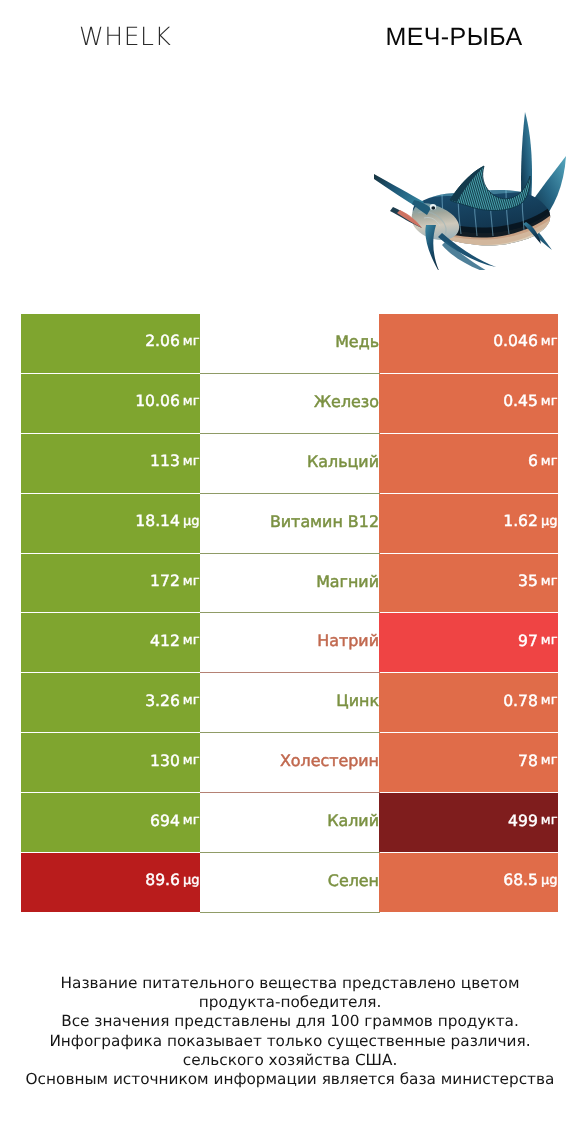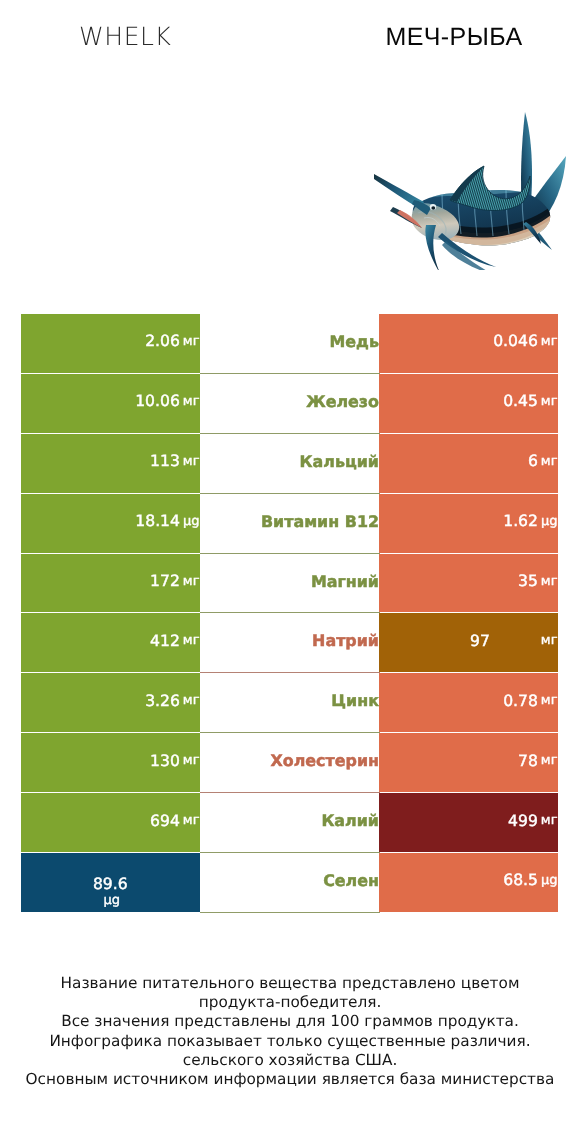--- a/index.html
+++ b/index.html
@@ -21,21 +21,21 @@
 
   
   .table{position:absolute;left:21px;top:314px;width:536.5px;}
   .row{position:relative;width:536.5px;height:59.9px;}
   .cell{position:absolute;top:0;height:58.9px;display:flex;align-items:center;justify-content:flex-end;box-sizing:border-box;padding-bottom:4px;}
   .cleft{left:0;width:178.5px;color:#fff;}
   .cmid{left:178.5px;width:179.5px;}
   .cright{left:358px;width:178.5px;color:#fff;}
   .val{font-family:"DejaVu Sans",sans-serif;font-size:15.6px;font-weight:400;-webkit-text-stroke:0.46px;letter-spacing:0px;}
   .unit{font-family:"DejaVu Sans",sans-serif;font-size:13px;font-weight:400;-webkit-text-stroke:0.42px;margin-left:3px;letter-spacing:0px;}
-  .lbl{font-family:"DejaVu Sans",sans-serif;font-size:15.9px;font-weight:700;-webkit-text-stroke:0.48px;letter-spacing:0px;}
+  .lbl{font-family:"DejaVu Sans",sans-serif;font-size:15.9px;font-weight:400;-webkit-text-stroke:0.48px;letter-spacing:0px;}
   .midline{position:absolute;height:1px;left:178.5px;width:180px;top:58.9px;}
 
   
   .footer{position:absolute;left:0;top:974px;width:580px;text-align:center;font-size:15.3px;line-height:19.2px;color:#161616;font-family:"DejaVu Sans",sans-serif;font-weight:400;}
 </style>
 </head>
 <body>
 
 <div class="page">
 
@@ -218,21 +218,21 @@
         <div class="midline" style="background: rgb(144, 156, 103);"></div>
       </div>
       <div class="row">
         <div class="cell cleft" style="background: rgb(127, 165, 47);">
           <span class="val">412</span>
           <span class="unit">мг</span>
         </div>
         <div class="cell cmid">
           <span class="lbl" style="color: rgb(193, 105, 79);">Натрий</span>
         </div>
-        <div class="cell cright" style="background: #a16207; gap: 48px;">
+        <div class="cell cright" style="background: #ef4444;">
           <span class="val">97</span>
           <span class="unit">мг</span>
         </div>
         <div class="midline" style="background: rgb(181, 130, 117);"></div>
       </div>
       <div class="row">
         <div class="cell cleft" style="background: rgb(127, 165, 47);">
           <span class="val">3.26</span>
           <span class="unit">мг</span>
         </div>
@@ -267,21 +267,21 @@
         <div class="cell cmid">
           <span class="lbl" style="color: rgb(123, 145, 66);">Калий</span>
         </div>
         <div class="cell cright" style="background: #7f1d1d;">
           <span class="val">499</span>
           <span class="unit">мг</span>
         </div>
         <div class="midline" style="background: rgb(144, 156, 103);"></div>
       </div>
       <div class="row">
-        <div class="cell cleft" style="background: #0c4a6e; flex-direction: column;">
+        <div class="cell cleft" style="background: #b91c1c;">
           <span class="val">89.6</span>
           <span class="unit">µg</span>
         </div>
         <div class="cell cmid">
           <span class="lbl" style="color: rgb(123, 145, 66);">Селен</span>
         </div>
         <div class="cell cright" style="background: rgb(224, 108, 73);">
           <span class="val">68.5</span>
           <span class="unit">µg</span>
         </div>

